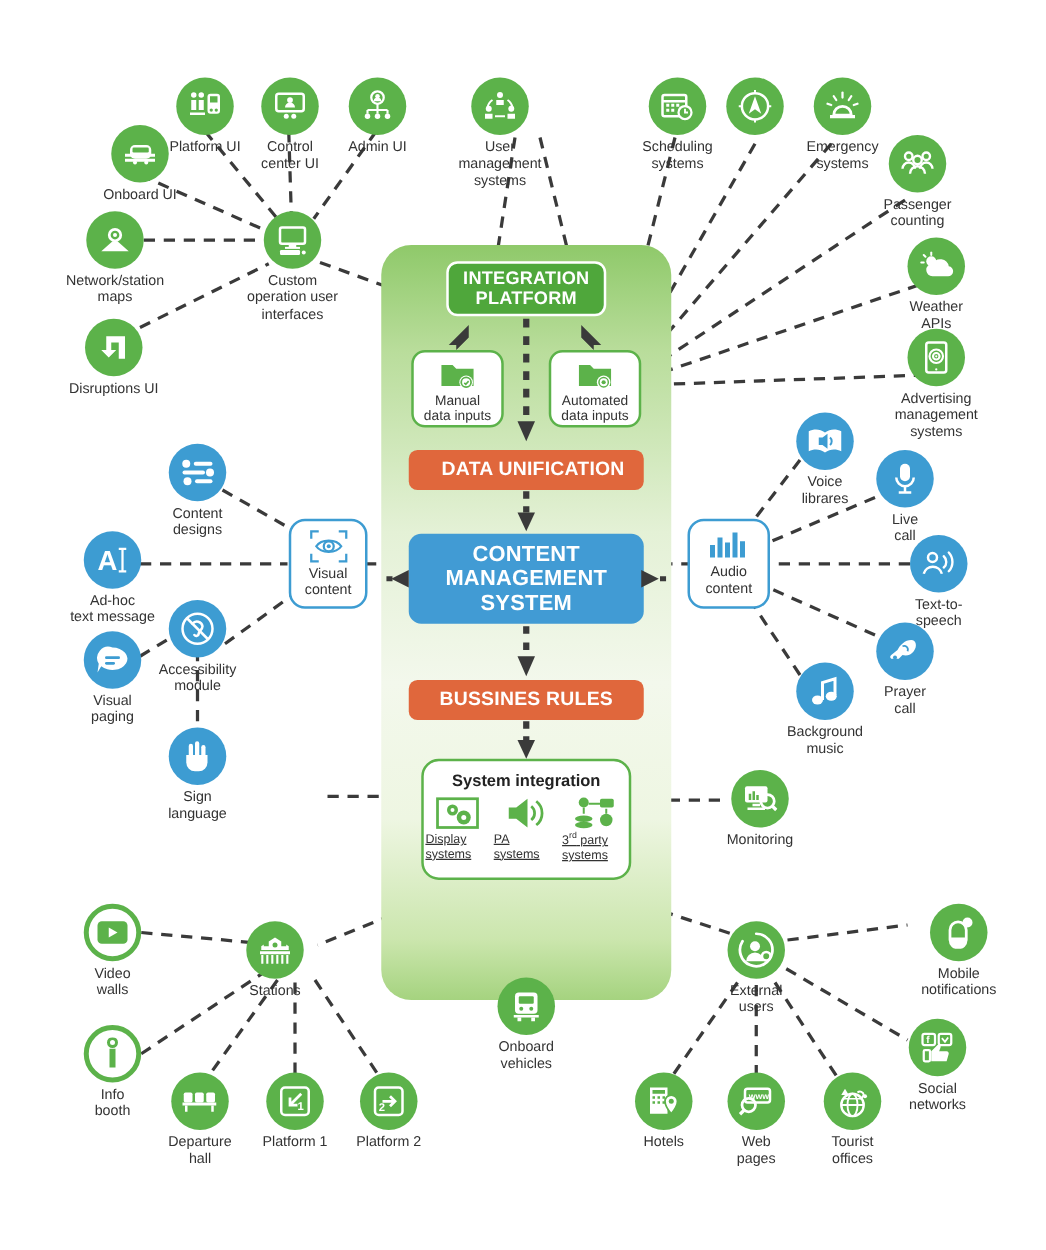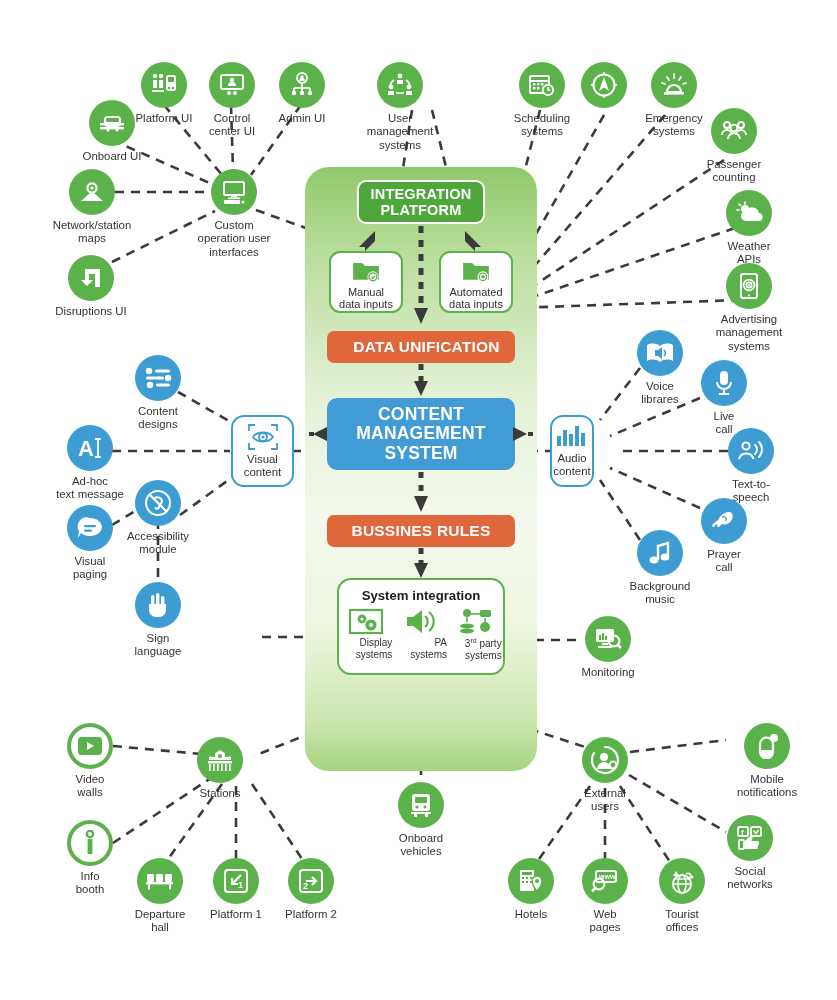--- a/index.html
+++ b/index.html
@@ -6,21 +6,21 @@
   body{width:837px;height:1000px;position:relative;overflow:hidden;
        font-family:"Liberation Sans","DejaVu Sans",sans-serif;color:#333333;}
 
   #stage{position:absolute;left:0;top:0;width:837px;height:1000px;}
 
   
   #links{position:absolute;left:0;top:0;width:837px;height:1000px;z-index:1;}
 
   
   .spine{
-    position:absolute;left:305px;top:167px;width:232px;height:604px;
+    position:absolute;left:305px;top:196px;width:232px;height:604px;
     border-radius:24px;z-index:2;
     background:linear-gradient(180deg,#8fc96a 0%,#b9dd9b 14%,#e4f1d6 38%,#f3f8ec 58%,#eef6e2 76%,#cbe6ad 92%,#a5d37f 100%);
   }
   .spine-inner{position:absolute;left:0;top:0;width:100%;height:100%;}
 
   .pill{
     position:absolute;box-sizing:border-box;text-align:center;
     display:flex;align-items:center;justify-content:center;
     font-weight:bold;letter-spacing:.2px;line-height:1.12;
   }
@@ -42,21 +42,21 @@
     padding-top:6px;
   }
   .dbox .lbl{font-size:11px;line-height:1.15;text-align:center;color:#333;margin-top:2px;}
 
   .sysint{
     position:absolute;left:32px;top:411px;width:168px;height:97px;
     box-sizing:border-box;background:#ffffff;border:2.4px solid #5cb24a;border-radius:14px;
   }
   .sysint .title{text-align:center;font-size:13.2px;color:#222;margin-top:8px;font-weight:bold;}
   .sysint .row{display:flex;justify-content:space-around;align-items:flex-start;margin-top:5px;}
-  .sysint .cell{width:52px;text-align:right;}
+  .sysint .cell{width:52px;text-align:left;text-decoration:underline;}
   .sysint .cell .lbl{font-size:10px;line-height:1.15;color:#333;margin-top:2px;}
 
   
   .node{position:absolute;z-index:3;text-align:center;}
   .node .circ{
     width:46px;height:46px;border-radius:50%;margin:0 auto;
     display:flex;align-items:center;justify-content:center;
   }
   .node.green .circ{background:#5cb24a;}
   .node.blue  .circ{background:#3d9cd2;}
@@ -598,21 +598,21 @@
       <path d="M6 14 c4 -6 16 -6 20 0 c-4 6 -16 6 -20 0z" fill="none" stroke="#3d9cd2" stroke-width="1.8"></path>
       <circle cx="16" cy="14" r="4" fill="none" stroke="#3d9cd2" stroke-width="1.8"></circle>
       <circle cx="16" cy="14" r="1.6" fill="#3d9cd2"></circle>
     </svg>
     <div class="lbl">
       <span>Visual</span><br>
       <span>content</span>
     </div>
   </div>
 
-  <div class="sidebox" style="left:550px;top:415px;width:44px;height:72px;">
+  <div class="sidebox" style="left:550px;top:415px;width:66px;height:72px;">
     <svg width="34" height="26" viewBox="0 0 34 26">
       <g fill="#3d9cd2">
         <rect x="2" y="12" width="4" height="10"></rect>
           <rect x="8" y="6" width="4" height="16"></rect>
         <rect x="14" y="10" width="4" height="12"></rect>
           <rect x="20" y="2" width="4" height="20"></rect>
         <rect x="26" y="9" width="4" height="13"></rect>
       </g>
     </svg>
     <div class="lbl">

